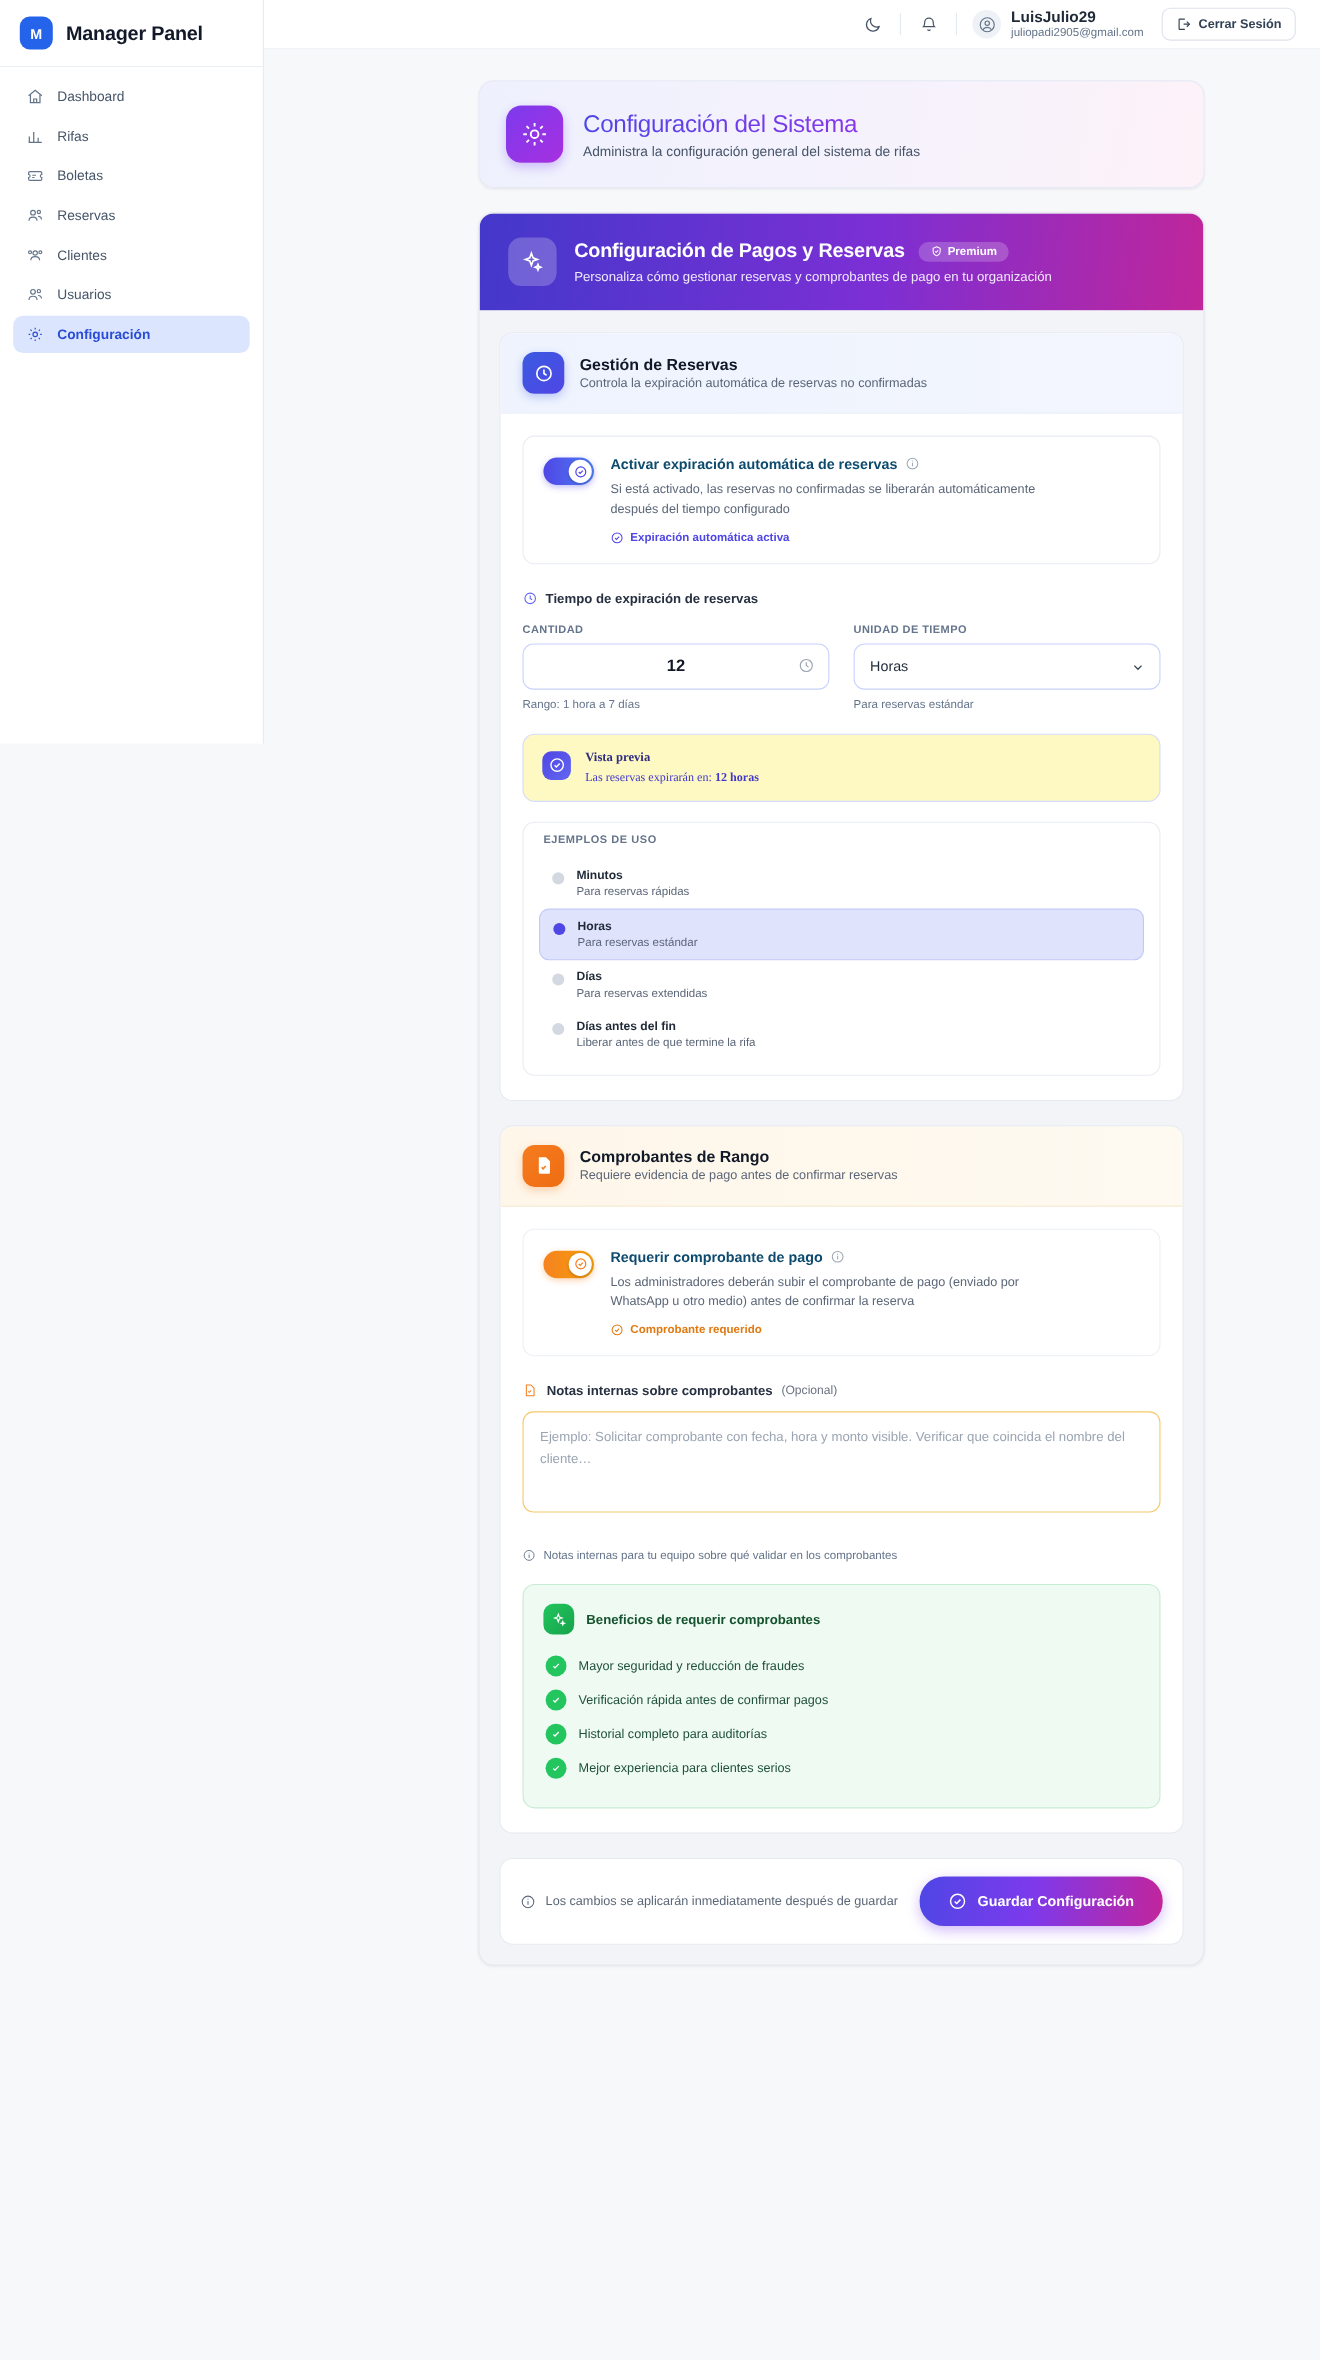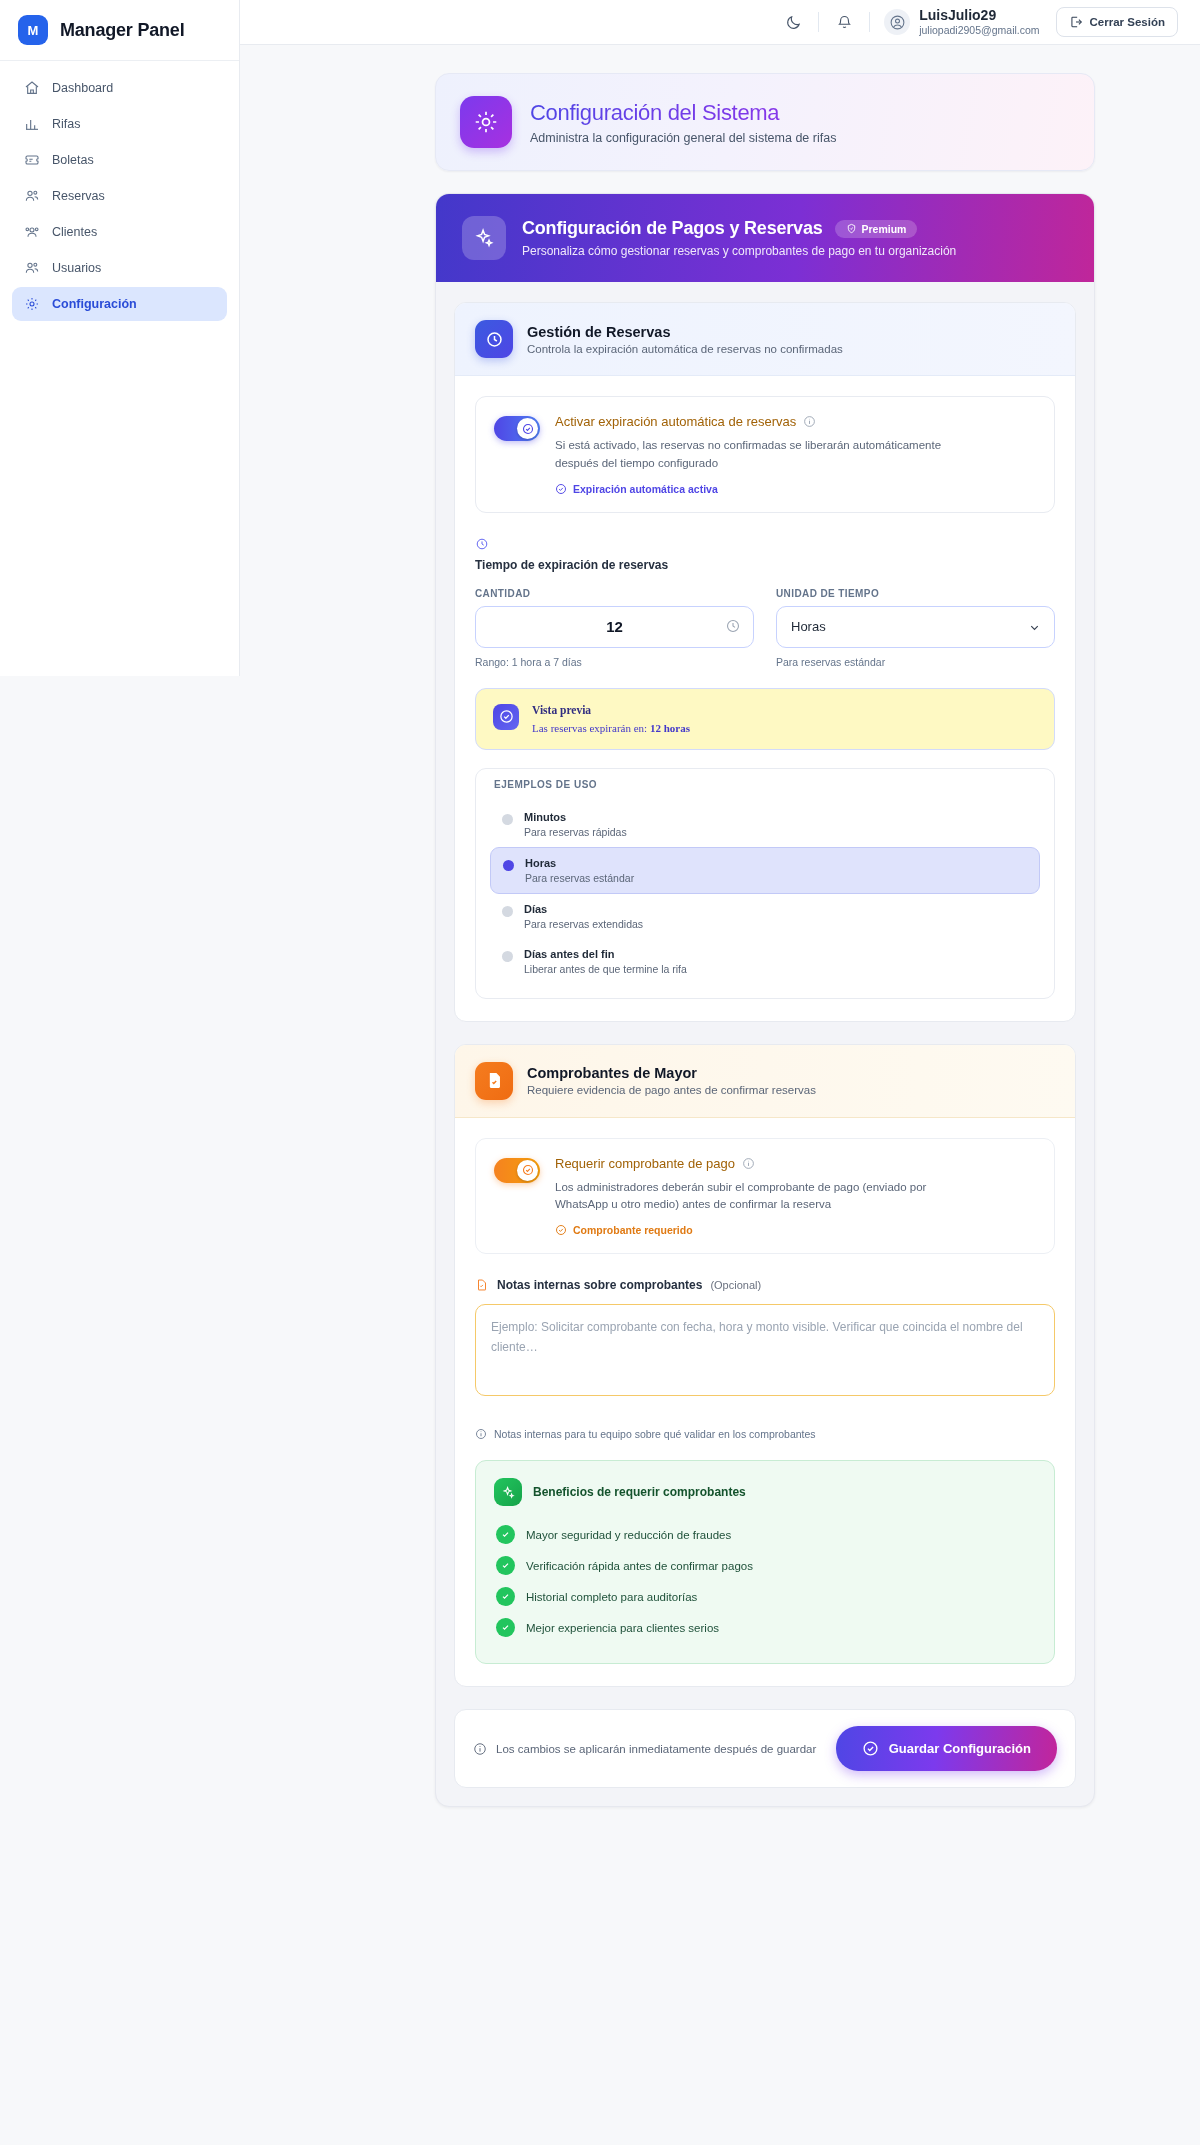--- a/index.html
+++ b/index.html
@@ -138,29 +138,29 @@
   .toggle-card.amberbox { border-color: #eceff4; }
   .switch { width: 46px; height: 25px; border-radius: 999px; position: relative; flex: 0 0 46px; margin-top: 2px; cursor: pointer; }
   .switch.blue { background: linear-gradient(90deg,#4f46e5,#4f7df3); box-shadow: 0 2px 6px rgba(79,70,229,.35); }
   .switch.orange { background: linear-gradient(90deg,#f58220,#f59e0b); box-shadow: 0 2px 6px rgba(245,130,32,.35); }
   .knob {
     position: absolute; top: 2px; right: 2px; width: 21px; height: 21px;
     border-radius: 50%; background: #fff; display: flex; align-items: center; justify-content: center;
     box-shadow: 0 1px 3px rgba(0,0,0,.22);
   }
   .tg-title-row { display: flex; align-items: center; gap: 7px; }
-  .tg-title { font-size: 13px; font-weight: 400; color: #a16207; }
+  .tg-title { font-size: 13px; font-weight: 700; color: #0c4a6e; }
   .tg-desc { font-size: 11.5px; color: #5b6678; margin-top: 8px; line-height: 1.55; max-width: 400px; }
   .tg-status { display: flex; align-items: center; gap: 6px; margin-top: 10px; font-size: 10.5px; font-weight: 600; }
   .tg-status.blue { color: #4f46e5; }
   .tg-status.orange { color: #e07a13; }
   .info-i { color: #9aa4b2; display: inline-flex; }
 
   
-  .field-label-row { display: flex; align-items: flex-start; gap: 7px; margin: 24px 0 16px; flex-direction: column; }
+  .field-label-row { display: flex; align-items: flex-end; gap: 7px; margin: 24px 0 16px; }
   .field-label-row .txt { font-size: 12px; font-weight: 700; color: #263040; }
   .grid2 { display: grid; grid-template-columns: 1fr 1fr; gap: 22px; }
   .lbl { font-size: 10px; letter-spacing: .4px; color: #64748b; font-weight: 600; margin-bottom: 7px; }
   .input-wrap { position: relative; }
   .num-input {
     width: 100%; height: 42px; border: 1.6px solid #c7d2fe; border-radius: 10px;
     background: #fff; text-align: center; font-size: 15px; font-weight: 700; color: #111827;
     font-family: "Liberation Sans", sans-serif; outline: none;
   }
   .input-ic { position: absolute; right: 13px; top: 12px; color: #9aa4b2; pointer-events: none; }
@@ -554,21 +554,21 @@
 
             <div class="sect">
               <div class="sect-head amber">
                 <div class="sect-ic orange">
                   <svg width="19" height="19" viewBox="0 0 24 24" fill="none" stroke="currentColor" stroke-width="1.8">
                       <path d="M7 3.5h7l4 4V20a.5.5 0 0 1-.5.5h-10A.5.5 0 0 1 7 20z" fill="#fff" stroke="#fff"></path>
                       <path d="M9.5 14.2l1.6 1.6 3-3.2" stroke="#f57c1f" stroke-width="1.9"></path>
                     </svg>
                 </div>
                 <div>
-                  <div class="sect-title">Comprobantes de Mayor</div>
+                  <div class="sect-title">Comprobantes de Rango</div>
                   <div class="sect-sub">Requiere evidencia de pago antes de confirmar reservas</div>
                 </div>
               </div>
 
               <div class="sect-inner">
 
                 <div class="toggle-card amberbox">
                   <div class="switch orange">
                     <div class="knob">
                       <svg width="12" height="12" viewBox="0 0 24 24" fill="none" stroke="#f57c1f" stroke-width="2.2">

